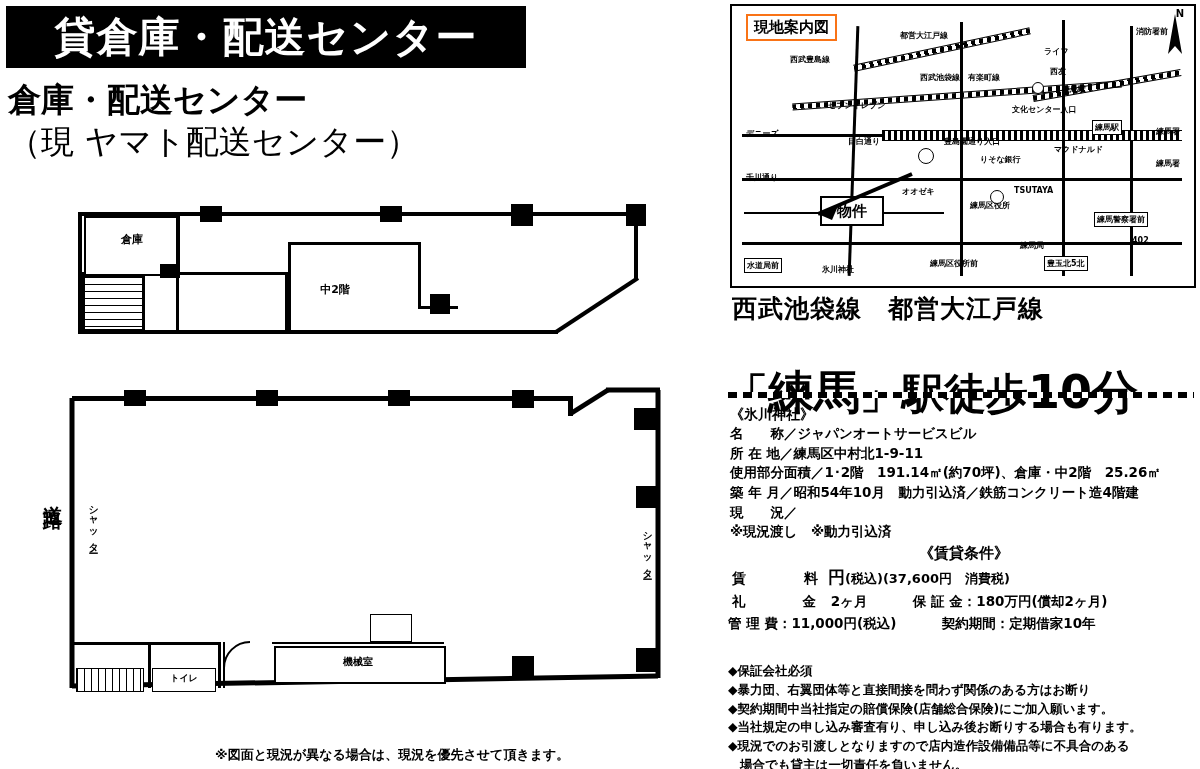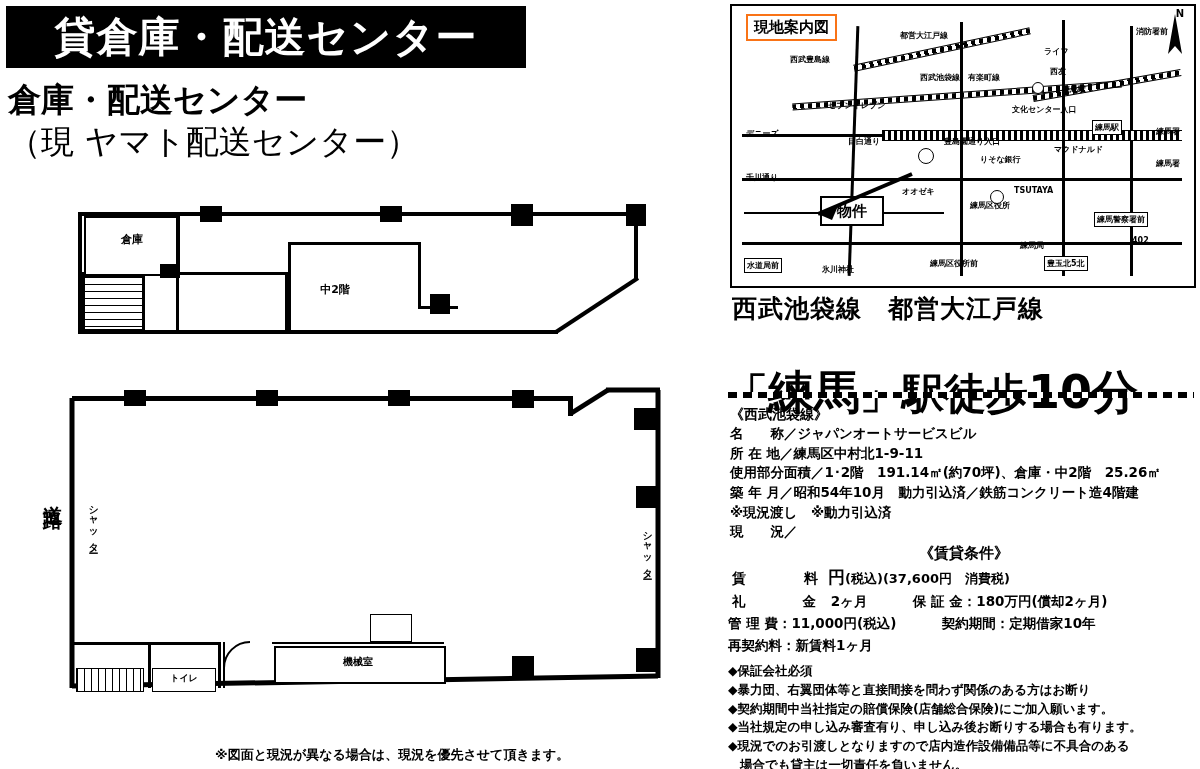--- a/index.html
+++ b/index.html
@@ -267,59 +267,56 @@
     </div>
 
     <div class="line-names">西武池袋線　都営大江戸線</div>
     <div class="station-line">
       <span>「</span><span class="big">練馬</span><span>」駅徒歩</span><span class="big">10</span><span class="big">分</span>
     </div>
 
     <div class="hr-dash"></div>
 
     <div class="outline">
-      <div class="sec-head">《西武池袋線》</div>
+      <div class="sec-head">《氷川神社》</div>
       <div class="row">
         <span>名　　称</span><span>／ジャパンオートサービスビル</span>
       </div>
       <div class="row">
         <span>所 在 地</span><span>／練馬区中村北1-9-11</span>
       </div>
       <div class="row">
         <span>使用部分面積</span><span>／1･2階　191.14㎡(約70坪)、倉庫・中2階　25.26㎡</span>
       </div>
       <div class="row">
         <span>築 年 月</span><span>／昭和54年10月　動力引込済／鉄筋コンクリート造4階建</span>
       </div>
+      <div class="row">
+        <span>現　　況</span><span>／</span>
+      </div>
       <div class="row">※現況渡し　※動力引込済</div>
-      <div class="row">
-        <span>現　　況</span><span>／</span>
-      </div>
     </div>
 
     <div class="terms-head">《賃貸条件》</div>
     <div class="terms">
       <div class="rent-row">
         <span class="rent-label">賃　　料</span>
         <span class="rent-unit">円</span>
         <span class="rent-tax">(税込)(37,600円　消費税)</span>
       </div>
       <div class="trow">
         <span class="rent-label">礼　　金</span>
         <span>2ヶ月</span>
         <span class="tsp"></span>
         <span>保 証 金</span><span>：180万円(償却2ヶ月)</span>
       </div>
       <div class="trow">
         <span>管 理 費</span><span>：11,000円(税込)</span>
         <span class="tsp"></span>
         <span>契約期間</span><span>：定期借家10年</span>
-      </div>
-      <div class="trow">
-        <span>再契約料</span><span>：新賃料1ヶ月</span>
       </div>
     </div>
 
     <div class="notes">
       <div>◆保証会社必須</div>
       <div>◆暴力団、右翼団体等と直接間接を問わず関係のある方はお断り</div>
       <div>◆契約期間中当社指定の賠償保険(店舗総合保険)にご加入願います。</div>
       <div>◆当社規定の申し込み審査有り、申し込み後お断りする場合も有ります。</div>
       <div>◆現況でのお引渡しとなりますので店内造作設備備品等に不具合のある</div>
       <div class="wrap2">場合でも貸主は一切責任を負いません。</div>

